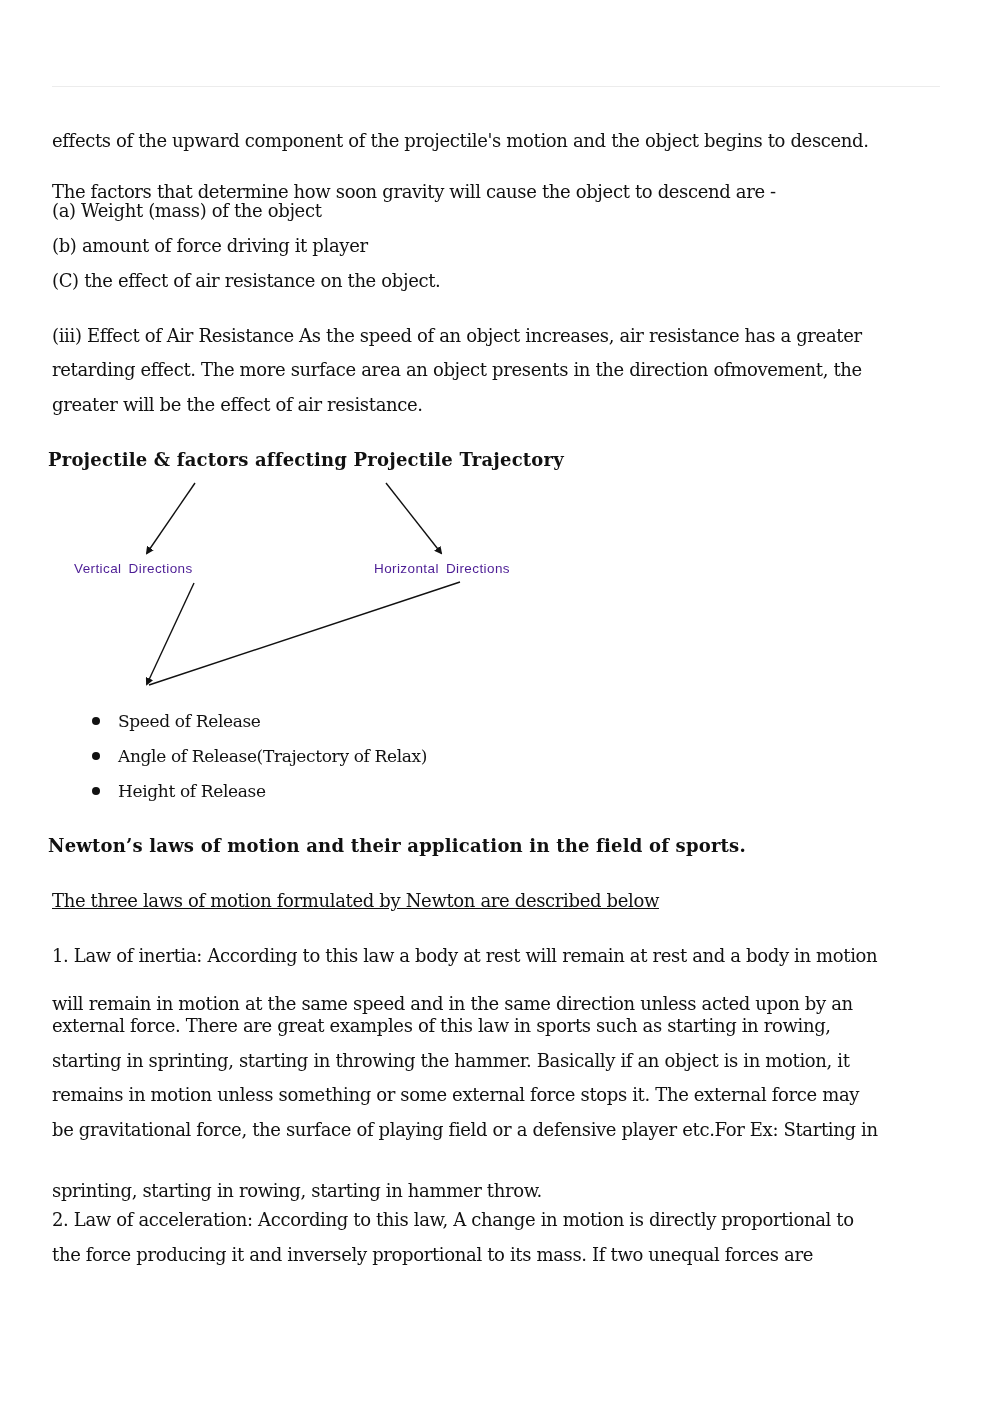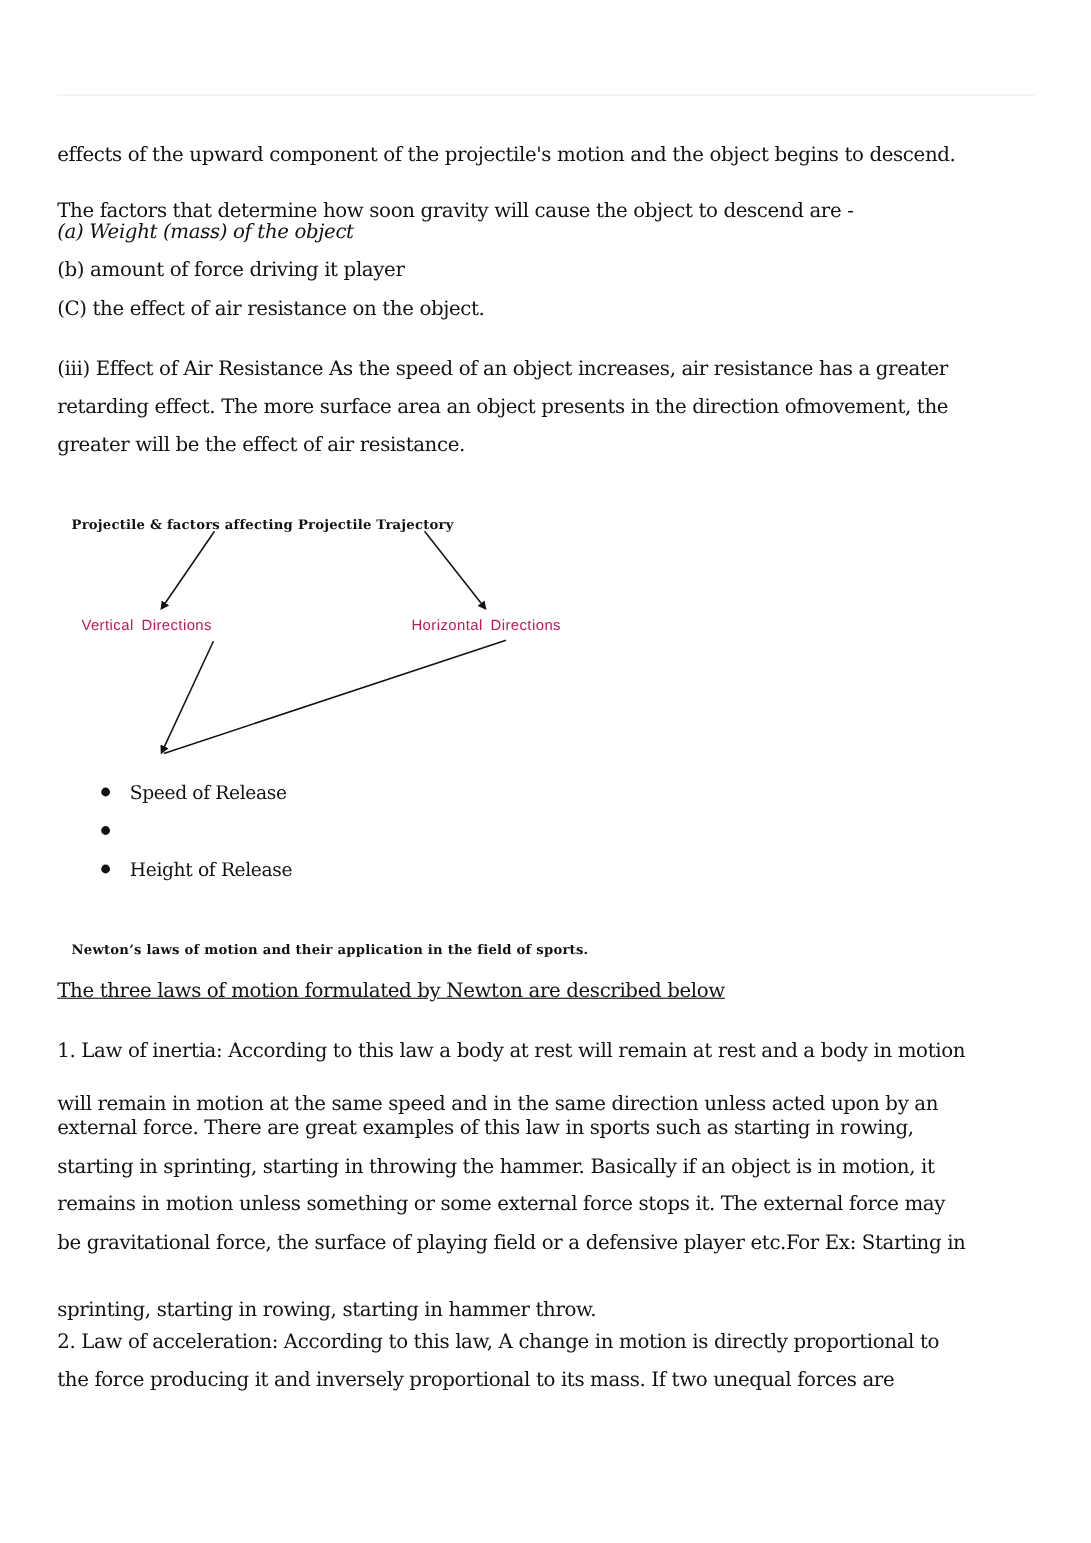--- a/index.html
+++ b/index.html
@@ -23,28 +23,27 @@
       position: absolute;
       left: 52px;
       font-size: 18px;
       line-height: 22px;
       white-space: nowrap;
       letter-spacing: -0.35px;
       transform-origin: left top;
     }
     .heading {
       position: absolute;
-      left: 65px;
+      left: 48px;
       font-family: "DejaVu Serif", "Liberation Serif", serif;
       font-weight: bold;
-      font-size: 12px;
+      font-size: 18px;
       line-height: 22px;
       white-space: nowrap;
       letter-spacing: 0.2px;
-      margin-top: 17px;
     }
     .bullet {
       position: absolute;
       left: 92px;
       font-size: 17px;
       line-height: 22px;
       white-space: nowrap;
       letter-spacing: -0.35px;
     }
     .bullet .dot {
@@ -62,37 +61,37 @@
       position: absolute;
       left: 50px;
       top: 470px;
       width: 520px;
       height: 230px;
     }
     .diagram-label {
       position: absolute;
       font-family: "Liberation Sans", "DejaVu Sans", sans-serif;
       font-size: 13.5px;
-      color: #be185d;
+      color: #4c1d95;
       white-space: nowrap;
       letter-spacing: 0.4px;
       word-spacing: 3px;
     }
   </style>
 </head>
 <body>
 
 <div>
 
   <div class="top-rule"></div>
 
   <div class="line" style="top:130px;">effects of the upward component of the projectile's motion and the object begins to descend.</div>
   <div class="line" style="top:165px;margin-top:16px;">The factors that determine how soon gravity will cause the object to descend are  -</div>
 
-  <div class="line" style="top:200px;font-style:italic;">(a)  Weight (mass) of the object</div>
+  <div class="line" style="top:200px;">(a)  Weight (mass) of the object</div>
   <div class="line" style="top:235px;">(b)  amount of force driving it   player</div>
   <div class="line" style="top:270px;">(C)  the effect of air resistance on the object.</div>
 
   <div class="line" style="top:325px;">(iii)  Effect of Air Resistance As the speed of an object increases, air resistance has a greater</div>
   <div class="line" style="top:359px;">retarding effect. The more surface area an object presents in the direction ofmovement, the</div>
   <div class="line" style="top:394px;">greater will be the effect of air  resistance.</div>
 
   <div class="heading" style="top:449px;">Projectile &amp; factors affecting Projectile Trajectory</div>
 
   <div class="diagram">
@@ -110,21 +109,21 @@
       <line x1="410" y1="112" x2="99" y2="215" stroke="#111" stroke-width="1.4"></line>
     </svg>
     <div class="diagram-label" style="left:24px; top:91px;">Vertical  Directions</div>
     <div class="diagram-label" style="left:324px; top:91px;">Horizontal  Directions</div>
   </div>
 
   <div class="bullet" style="top:710px;">
     <span class="dot"></span><span>Speed of Release</span>
   </div>
   <div class="bullet" style="top:745px;">
-    <span class="dot"></span>
+    <span class="dot"></span><span>Angle of Release(Trajectory of Relax)</span>
   </div>
   <div class="bullet" style="top:780px;">
     <span class="dot"></span><span>Height of Release</span>
   </div>
 
   <div class="heading" style="top:835px;">Newton’s laws of motion and their application in the field of sports.</div>
 
   <div class="line" style="top:890px;text-decoration:underline;">The three laws of motion formulated by Newton are described  below</div>
 
   <div class="line" style="top:945px;">1. Law of inertia: According to this law a body at rest will remain at rest and a body in motion</div>

